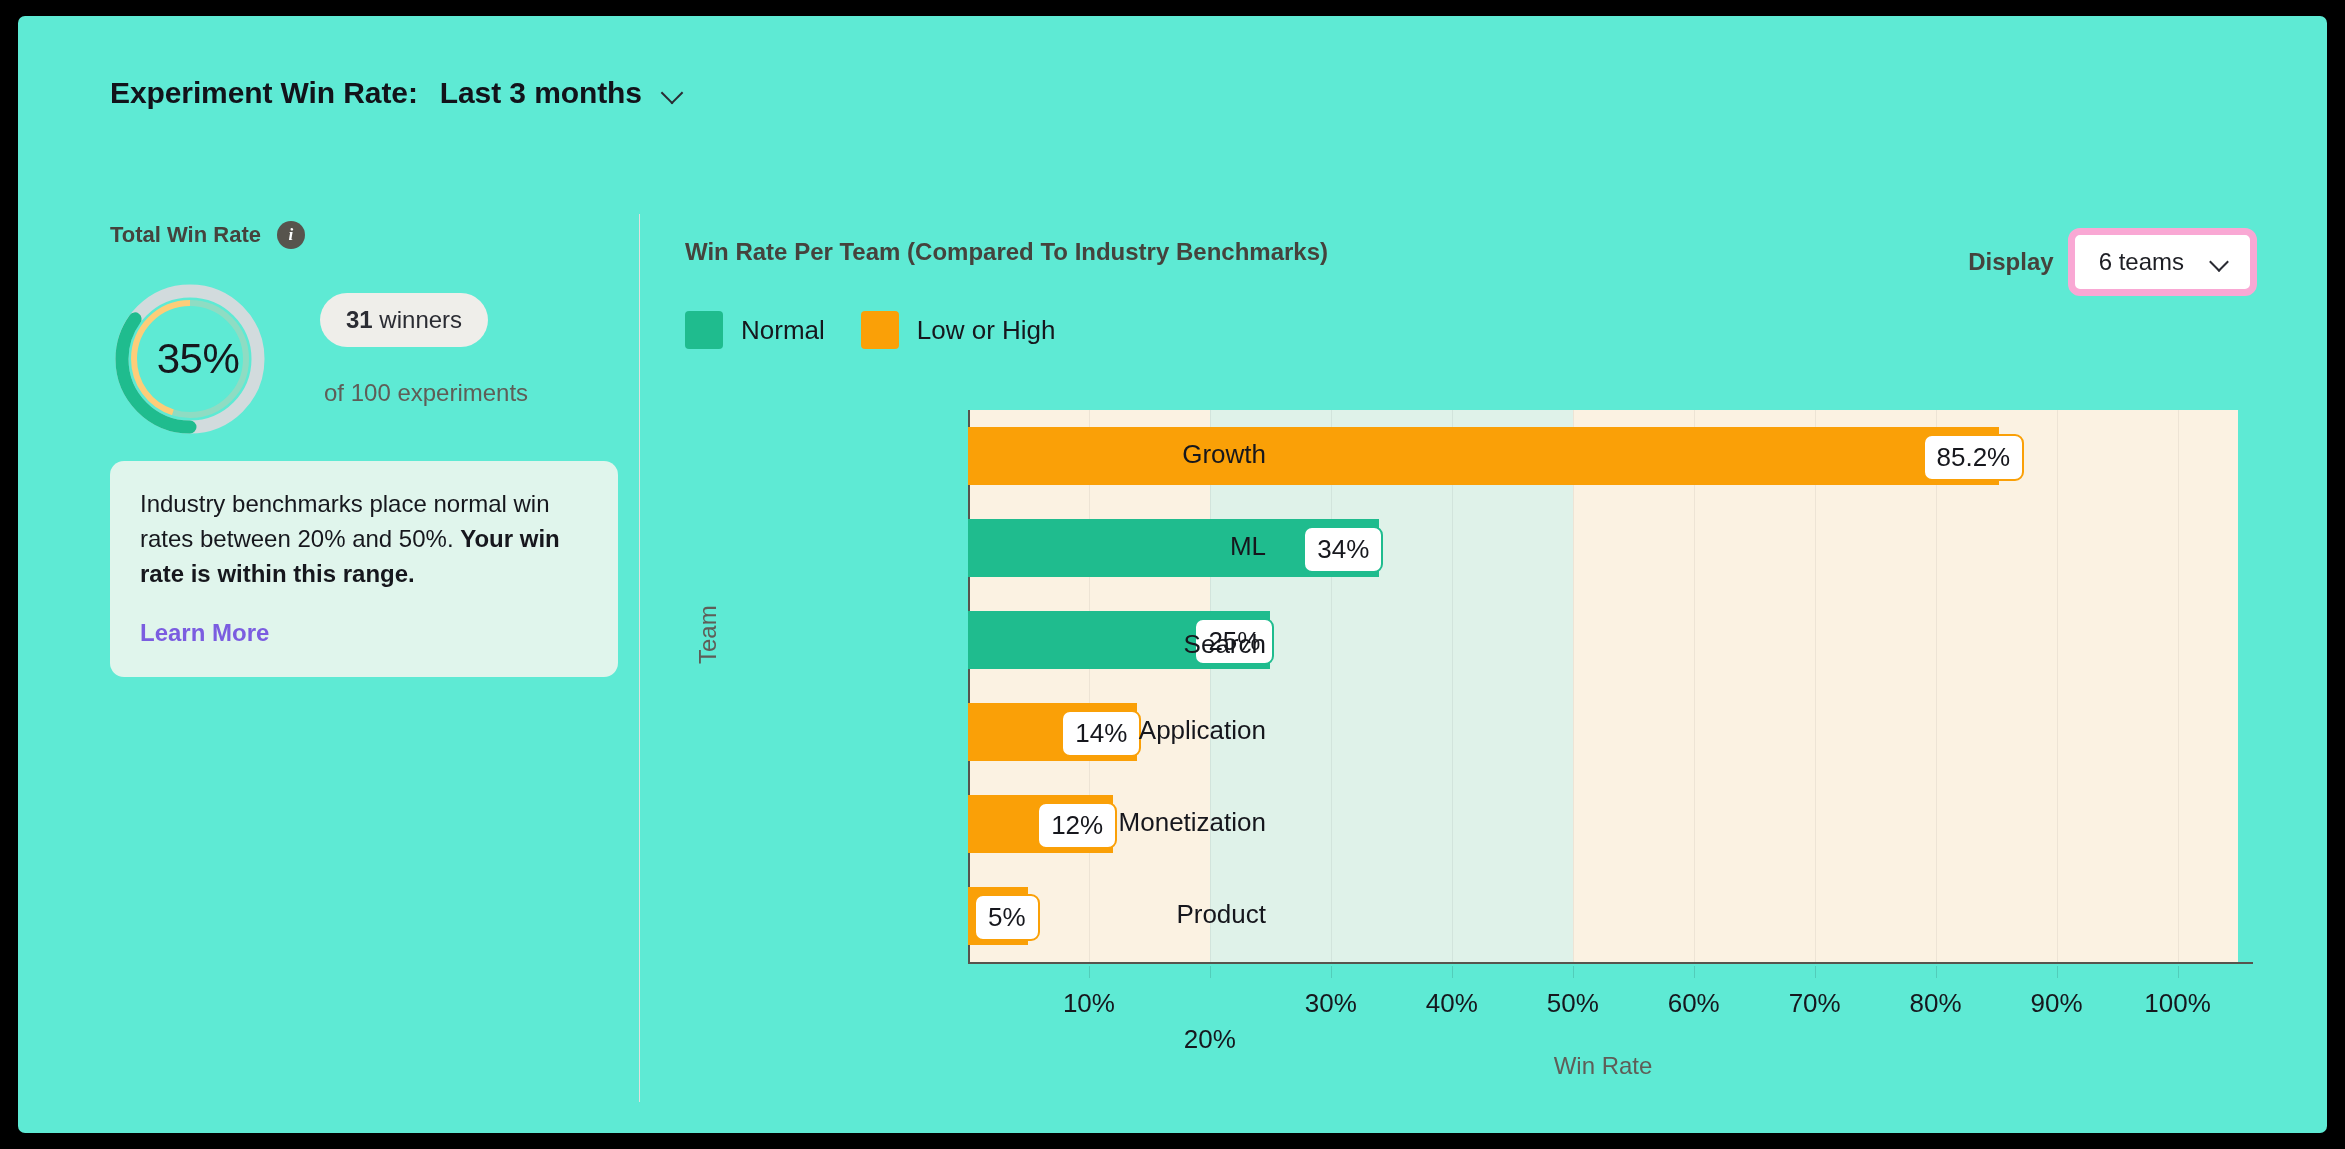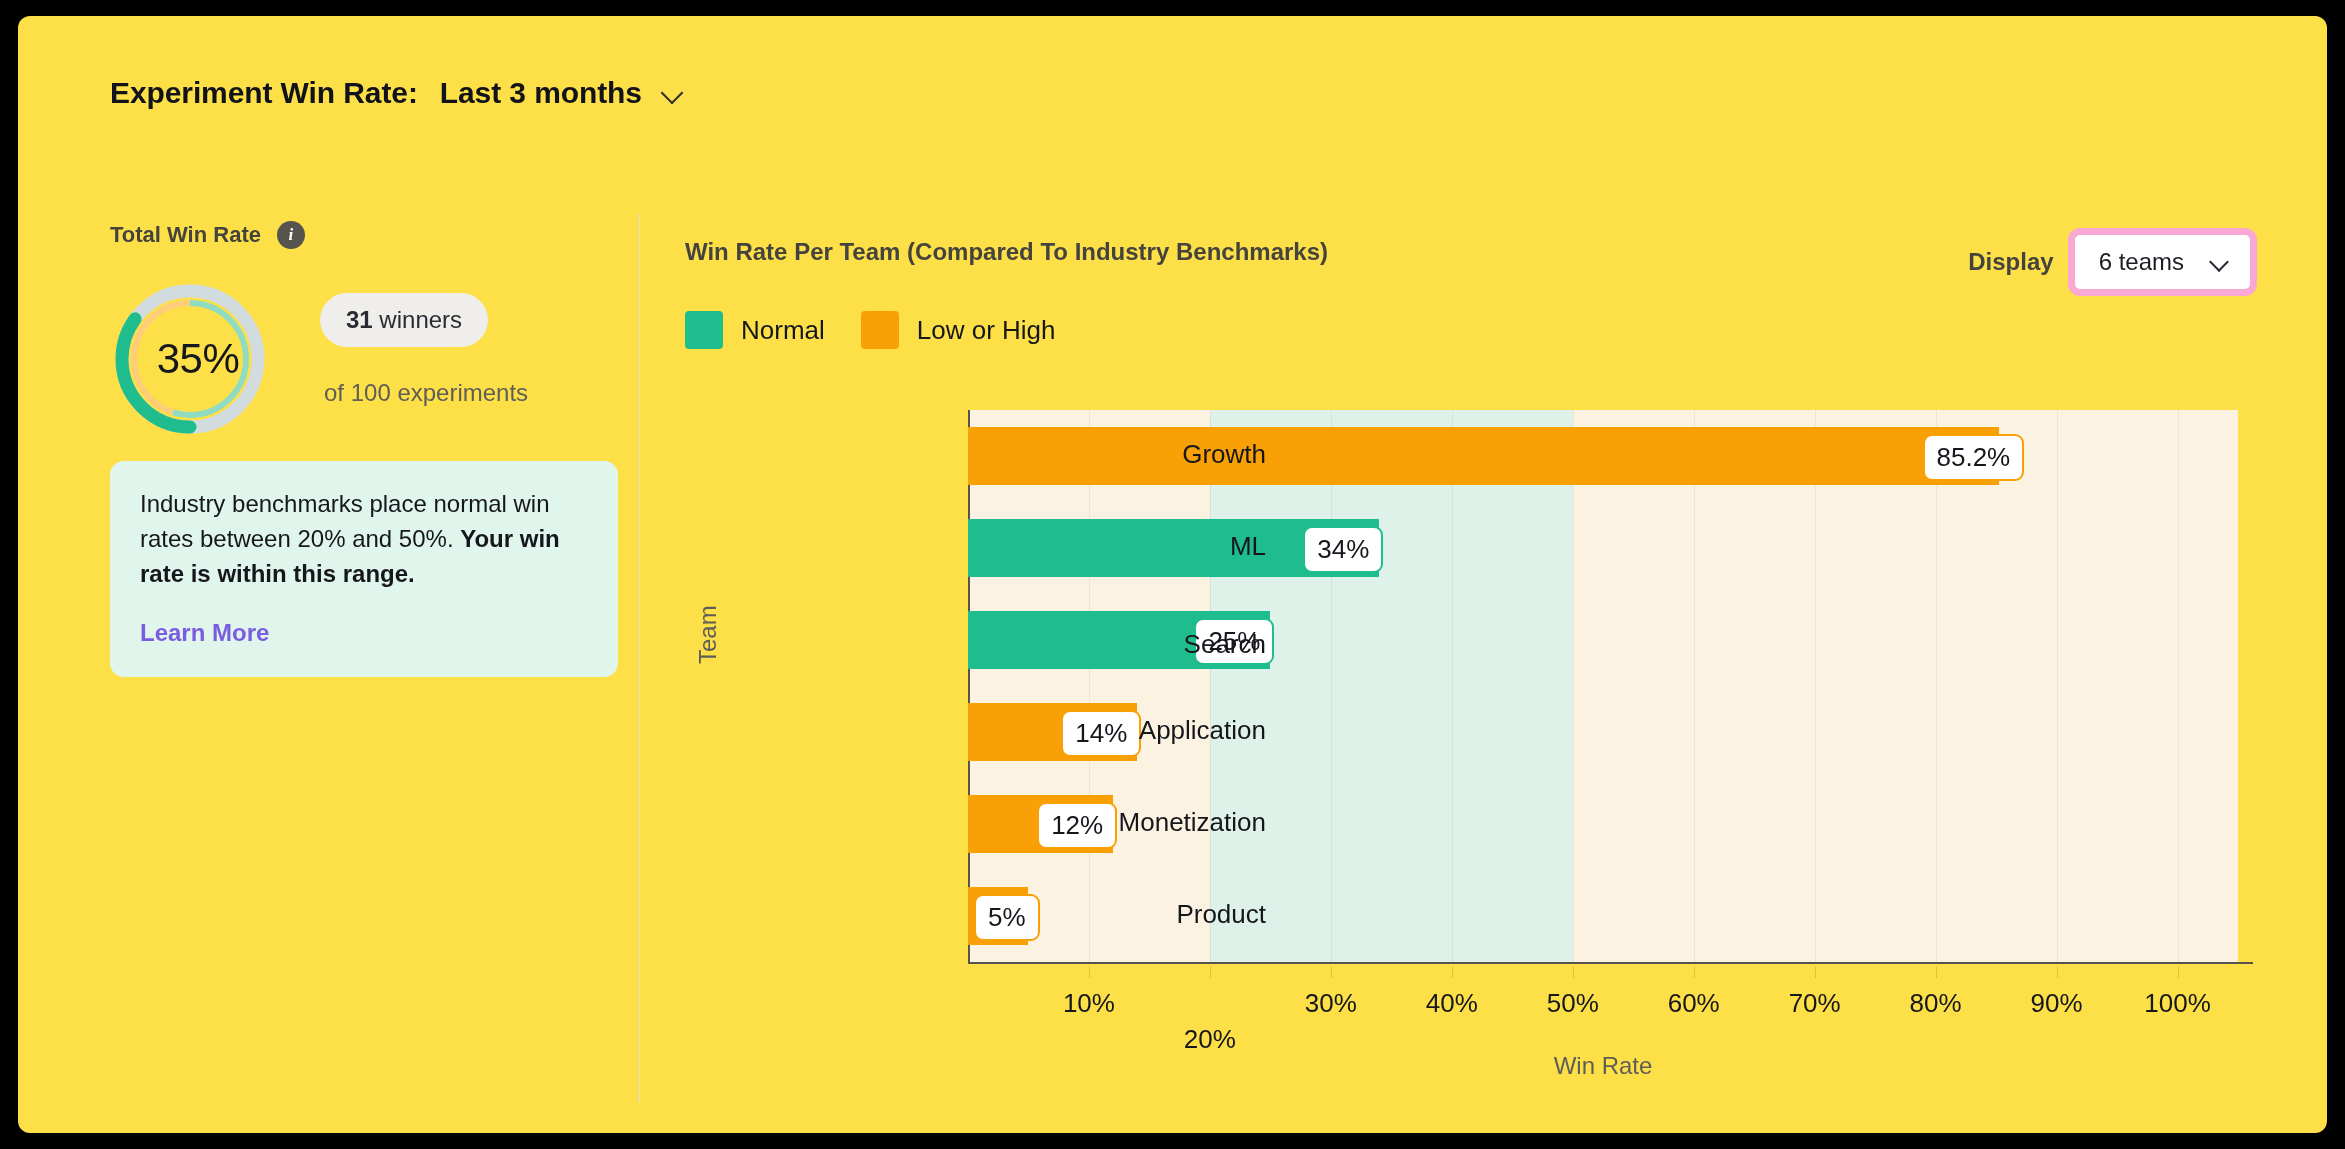--- a/index.html
+++ b/index.html
@@ -12,22 +12,22 @@
     height: 1149px;
     font-family: "Liberation Sans", sans-serif;
     overflow: hidden;
   }
   .screen {
     position: absolute;
     left: 18px;
     top: 16px;
     width: 2309px;
     height: 1117px;
-    background: #fde047;
-    border-radius: 12px;
+    background: #5eead4;
+    border-radius: 7px;
     overflow: hidden;
   }
 
   
   .header {
     position: absolute;
     left: 92px;
     top: 60px;
   }
   .title-row {

